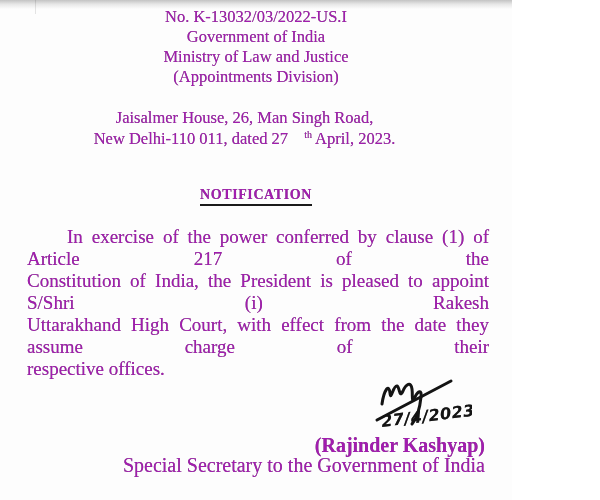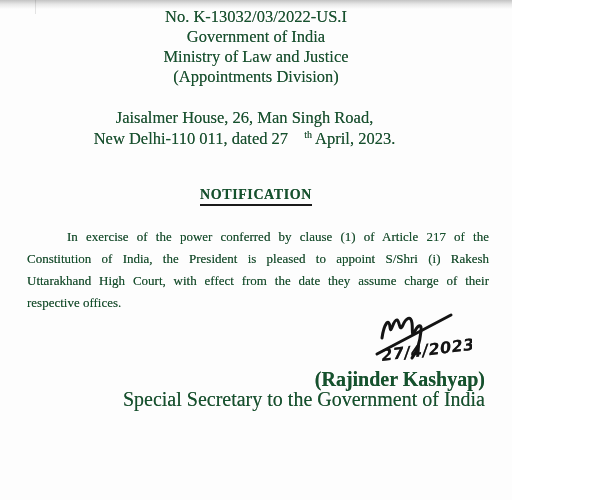--- a/index.html
+++ b/index.html
@@ -1,21 +1,21 @@
 <!DOCTYPE html>
 <html><head>
 <meta charset="utf-8">
 <style>
   html, body { margin: 0; padding: 0; }
   .page {
     position: relative;
     width: 512px;
     height: 500px;
     background: #fdfdfd;
-    color: #14532d;
+    color: #a21caf;
     font-family: "Liberation Serif", serif;
     overflow: hidden;
     text-shadow: 0 0 0.5px rgba(20,20,20,0.55);
   }
   .scan-top-band {
     position: absolute;
     top: 0; left: 0; right: 0;
     height: 9px;
     background: linear-gradient(to bottom, #c3c3c3 0%, #e6e6e6 45%, #fdfdfd 100%);
   }
@@ -56,21 +56,21 @@
   .doc-title {
     display: inline-block;
     font-size: 14px;
     font-weight: bold;
     letter-spacing: 0.6px;
     border-bottom: 2px solid #1b1b1b;
     padding-bottom: 1px;
   }
   .doc-body {
     margin: 20px 23px 0 27px;
-    font-size: 13px;
+    font-size: 19px;
     line-height: 22px;
   }
   .doc-body .jline {
     text-align: justify;
     text-align-last: justify;
   }
   .doc-body .first-line { text-indent: 40px; }
   .doc-body .last-line  { text-align: right; text-align-last: left; }
   .signature-area {
     margin-top: -6px;

